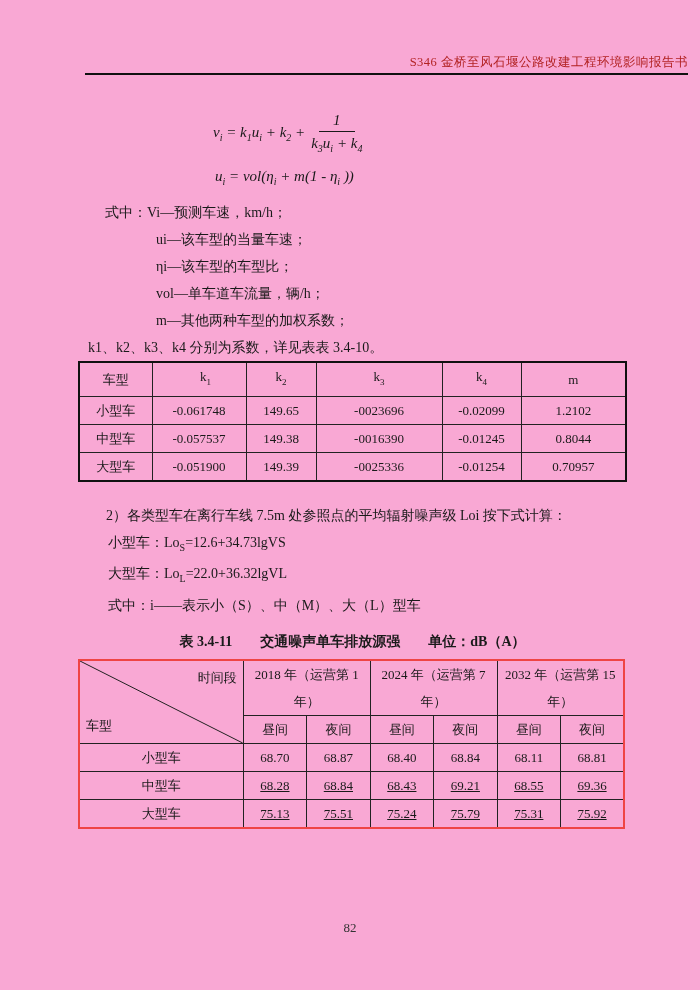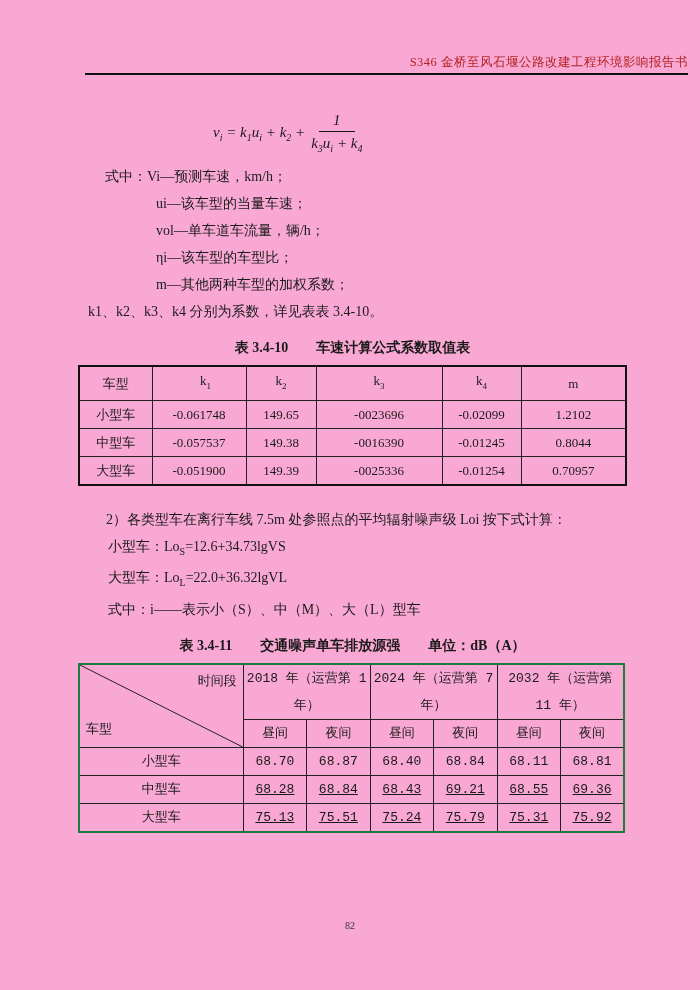--- a/index.html
+++ b/index.html
@@ -41,63 +41,65 @@
 
   table { border-collapse:collapse; table-layout:fixed; width:547px; font-size:13px; text-align:center;border-radius:18px; }
   table td, table th { border:1px solid #222; font-weight:normal; padding:0 2px; overflow:hidden; }
   .t1 { border:2px solid #111; }
   .t1 th { height:25px; }
   .t1 td { height:24px; }
   .t1 .c0 { width:73px; } .t1 .c1 { width:94px;padding-left:15px; } .t1 .c2 { width:70px; }
   .t1 .c3 { width:126px; } .t1 .c4 { width:79px; } .t1 .c5 { width:105px; }
   .t1 sub { font-size:9px; }
 
-  .t2 { border:2px solid #15803d;font-family:Liberation Mono, monospace; }
+  .t2 { border:2px solid #ef4444; }
   .t2 .hr1 td { height:26px; }
   .t2 .hr2 td { height:25px; }
   .t2 .dr td { height:22px; }
   .t2 .c0 { width:97px; }
   .t2 .cv { width:75px; }
   .t2 tr.u td.val { text-decoration:underline; }
 
   .corner { position:relative; padding:0; }
   .corner svg { position:absolute; left:0; top:0; width:100%; height:100%; }
   .corner .c-top { position:absolute; top:3px; right:6px; font-size:13px; }
   .corner .c-bot { position:absolute; bottom:4px; left:6px; font-size:13px; }
 
-  .page-number { position:absolute; top:920px; left:0; width:100%; text-align:center; font-size:10px; color:#333; }
+  .page-number { position:absolute; top:920px; left:0; width:100%; text-align:center; font-size:13px; color:#333; }
 </style>
 </head>
 <body>
 
 <div class="page">
 
   <div class="header-title">S346 金桥至风石堰公路改建工程环境影响报告书</div>
   <div class="header-rule"></div>
 
   <div class="content">
 
     <div class="formula-block">
       <div class="formula-line">
         <span><i>v</i><sub>i</sub><i> = k</i><sub>1</sub><i>u</i><sub>i</sub><i> + k</i><sub>2</sub><i> + </i></span>
         <span class="frac">
           <span class="num"><i>1</i></span>
           <span class="den"><i>k</i><sub>3</sub><i>u</i><sub>i</sub><i> + k</i><sub>4</sub></span>
         </span>
       </div>
+      <div class="formula-line second">
+        <span><i>u</i><sub>i</sub><i> = vol(η</i><sub>i</sub><i> + m(1 - η</i><sub>i</sub><i> ))</i></span>
+      </div>
     </div>
 
     <div class="where-line">式中：Vi—预测车速，km/h；</div>
     <div class="def-line">ui—该车型的当量车速；</div>
+    <div class="def-line">ηi—该车型的车型比；</div>
     <div class="def-line">vol—单车道车流量，辆/h；</div>
-    <div class="def-line">ηi—该车型的车型比；</div>
     <div class="def-line">m—其他两种车型的加权系数；</div>
     <div class="note-line">k1、k2、k3、k4 分别为系数，详见表表 3.4-10。</div>
 
-    <div class="caption">表 3.4-10　　车速计算公式系数取值表</div>
     <table class="t1">
       <thead>
         <tr>
           <th class="c0">车型</th>
           <th class="c1"><span>k</span><sub>1</sub></th>
           <th class="c2"><span>k</span><sub>2</sub></th>
           <th class="c3"><span>k</span><sub>3</sub></th>
           <th class="c4"><span>k</span><sub>4</sub></th>
           <th class="c5">m</th>
         </tr>
@@ -141,21 +143,21 @@
         <tr class="hr1">
           <td class="corner c0" rowspan="2">
             <svg viewBox="0 0 100 100" preserveAspectRatio="none">
               <line x1="0" y1="0" x2="100" y2="100" stroke="#222" stroke-width="1" vector-effect="non-scaling-stroke"></line>
             </svg>
             <span class="c-top">时间段</span>
             <span class="c-bot">车型</span>
           </td>
           <td class="cv" colspan="2">2018 年（运营第 1 年）</td>
           <td class="cv" colspan="2">2024 年（运营第 7 年）</td>
-          <td class="cv" colspan="2">2032 年（运营第 11 年）</td>
+          <td class="cv" colspan="2">2032 年（运营第 15 年）</td>
         </tr>
         <tr class="hr2">
           <td class="cv">昼间</td>
           <td class="cv">夜间</td>
           <td class="cv">昼间</td>
           <td class="cv">夜间</td>
           <td class="cv">昼间</td>
           <td class="cv">夜间</td>
         </tr>
         <tr class="dr">

